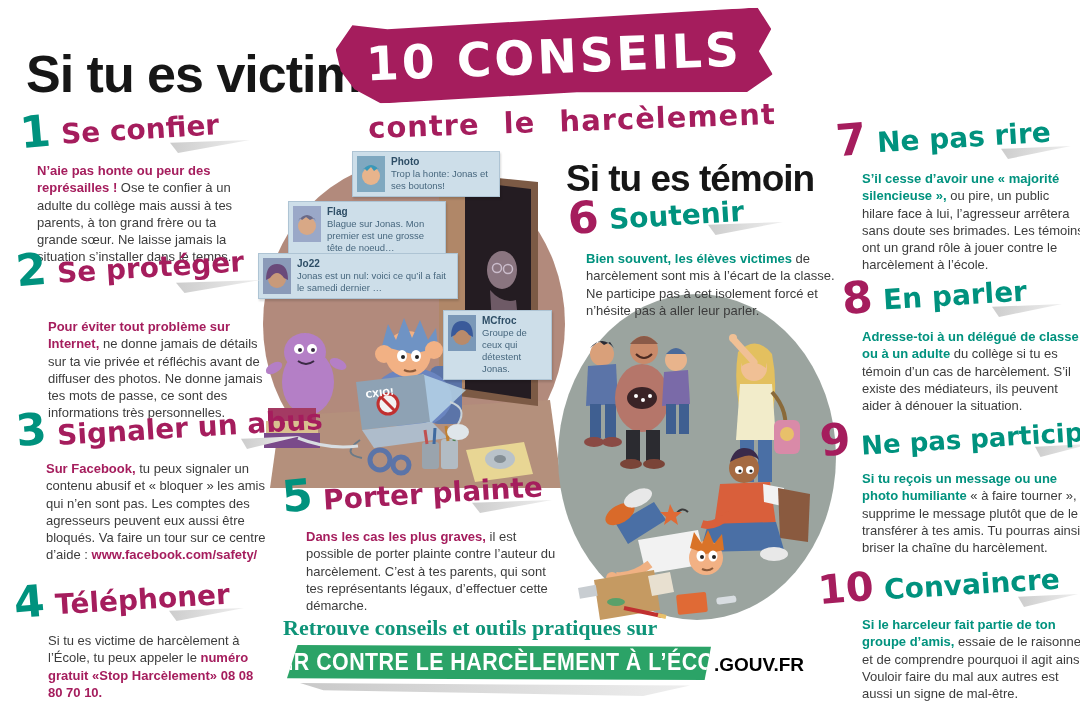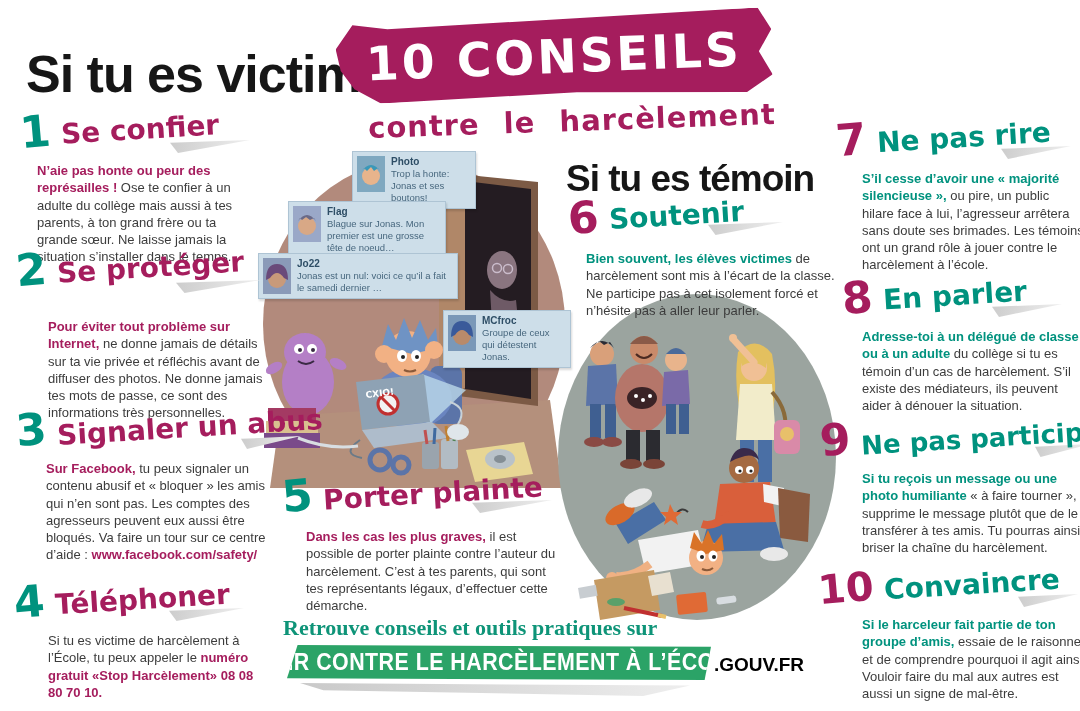--- a/index.html
+++ b/index.html
@@ -142,21 +142,21 @@
     <line x1="192" y1="283" x2="194" y2="268" stroke="#508050" stroke-width="3"></line>
     <polygon points="204,292 262,284 271,316 213,324" fill="#e8d694"></polygon>
     <ellipse cx="238" cy="301" rx="15" ry="10" fill="#b9c2c9"></ellipse>
     <ellipse cx="238" cy="301" rx="6" ry="4" fill="#848e95"></ellipse>
     <ellipse cx="196" cy="274" rx="11" ry="8" fill="#dfe6ea"></ellipse>
     <path d="M196,266 q10,-16 -8,-22" stroke="#c8d2d8" stroke-width="2" fill="none"></path>
 
     <path d="M96,288 q-30,4 -60,-8" stroke="#d8dee2" stroke-width="3" fill="none"></path>
   </svg>
 
-  <div class="bubble" style="left:352px;top:151px;width:124px;--bg:#7fa8c0;--hair:#3a98b8">
+  <div class="bubble" style="left:352px;top:151px;width:148px;--bg:#7fa8c0;--hair:#3a98b8">
     <svg width="28" height="36">
       <rect width="28" height="36" fill="var(--bg)"></rect>
         <circle cx="14" cy="20" r="9" fill="#e8b48c"></circle>
       <path d="M4,16 q10,-14 20,0 l-3,-4 -4,3 -3,-4 -4,4 -3,-3 Z" fill="var(--hair)"></path>
     </svg>
     <div class="b-name">Photo</div>
     <div class="b-text">Trop la honte: Jonas et ses boutons!</div>
   </div>
   <div class="bubble" style="left:288px;top:201px;width:158px;--bg:#9aa8c8;--hair:#6a6a88">
     <svg width="28" height="36">
@@ -169,21 +169,21 @@
   </div>
   <div class="bubble" style="left:258px;top:253px;width:200px;--bg:#8a9ab8;--hair:#6a4a7a">
     <svg width="28" height="36">
       <rect width="28" height="36" fill="var(--bg)"></rect>
         <circle cx="14" cy="21" r="9" fill="#c89a7a"></circle>
       <path d="M3,22 q0,-16 11,-16 q11,0 11,16 l-4,-2 q-7,-10 -14,0 Z" fill="var(--hair)"></path>
     </svg>
     <div class="b-name">Jo22</div>
     <div class="b-text">Jonas est un nul: voici ce qu’il a fait le samedi dernier …</div>
   </div>
-  <div class="bubble" style="left:443px;top:310px;width:128px;--bg:#7a98b8;--hair:#3a5a9a">
+  <div class="bubble" style="left:443px;top:310px;width:109px;--bg:#7a98b8;--hair:#3a5a9a">
     <svg width="28" height="36">
       <rect width="28" height="36" fill="var(--bg)"></rect>
         <circle cx="14" cy="21" r="9" fill="#b98a6a"></circle>
       <path d="M3,22 q0,-16 11,-16 q11,0 11,16 l-4,-2 q-7,-10 -14,0 Z" fill="var(--hair)"></path>
     </svg>
     <div class="b-name">MCfroc</div>
     <div class="b-text">Groupe de ceux qui détestent Jonas.</div>
   </div>
 
   <svg class="illu" style="left:558px;top:292px" width="278" height="330" viewBox="0 0 278 330">

